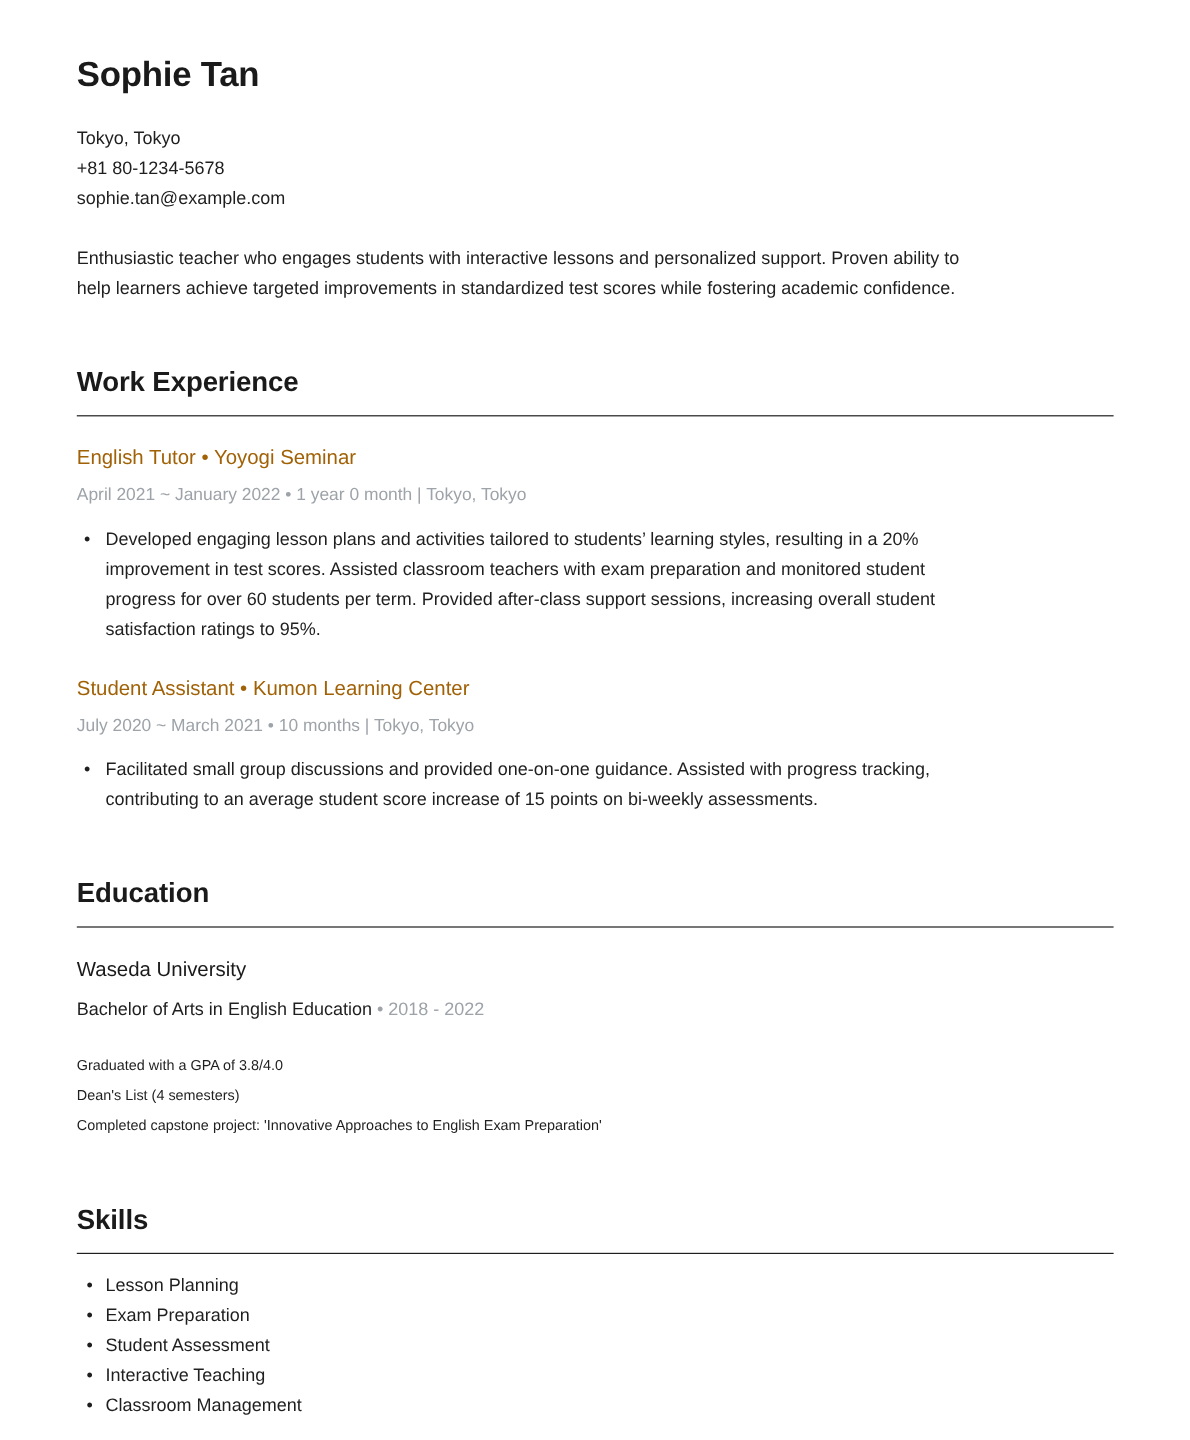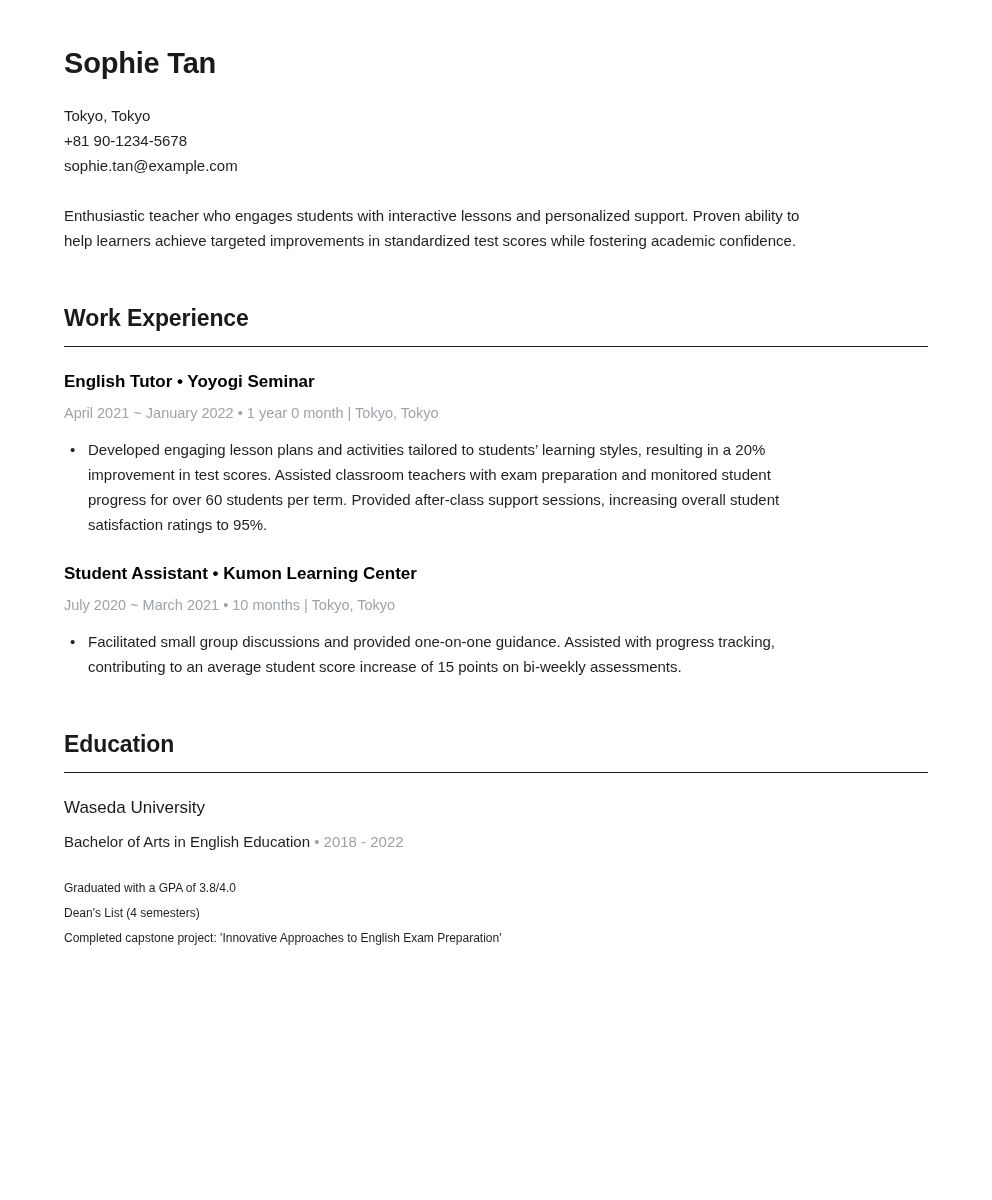--- a/index.html
+++ b/index.html
@@ -64,22 +64,22 @@
 
   
   .entry {
     margin-top: 26px;
   }
   .entry:first-of-type {
     margin-top: 24px;
   }
   .entry-title {
     font-size: 17px;
-    font-weight: 700;
-    color: #000000;
+    font-weight: 400;
+    color: #a16207;
     line-height: 1.35;
     margin: 0;
   }
   .entry-meta {
     font-size: 14.5px;
     color: #9da3a8;
     line-height: 1.5;
     margin-top: 9px;
   }
 
@@ -158,21 +158,21 @@
   }
 </style>
 </head>
 <body>
 
 <div class="page">
 
   <div>
     <h1 class="name">Sophie Tan</h1>
     <div class="contact-line">Tokyo, Tokyo</div>
-    <div class="contact-line">+81 90-1234-5678</div>
+    <div class="contact-line">+81 80-1234-5678</div>
     <div class="contact-line">sophie.tan@example.com</div>
     <p class="summary">Enthusiastic teacher who engages students with interactive lessons and personalized support. Proven ability to help learners achieve targeted improvements in standardized test scores while fostering academic confidence.</p>
   </div>
 
   <div class="section">
     <h2 class="section-title">Work Experience</h2>
     <hr class="section-rule">
 
     <div class="entry">
       <div class="entry-title">English Tutor • Yoyogi Seminar</div>
@@ -199,14 +199,25 @@
       <div class="edu-school">Waseda University</div>
       <div class="edu-degree-line"><span>Bachelor of Arts in English Education</span> <span class="edu-dates">• 2018 - 2022</span></div>
       <div class="edu-details">
         <div>Graduated with a GPA of 3.8/4.0</div>
         <div>Dean's List (4 semesters)</div>
         <div>Completed capstone project: 'Innovative Approaches to English Exam Preparation'</div>
       </div>
     </div>
   </div>
 
+  <div class="section">
+    <h2 class="section-title">Skills</h2>
+    <hr class="section-rule">
+    <ul class="skills">
+      <li>Lesson Planning</li>
+      <li>Exam Preparation</li>
+      <li>Student Assessment</li>
+      <li>Interactive Teaching</li>
+      <li>Classroom Management</li>
+    </ul>
+  </div>
 
 </div>
 
 </body></html>

